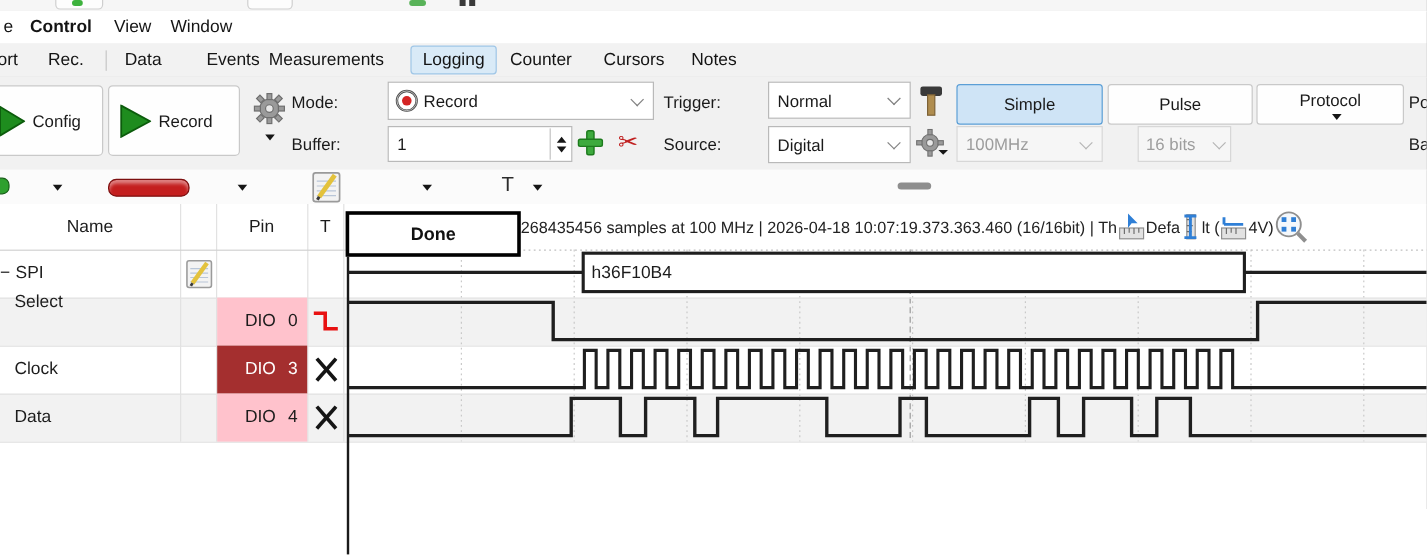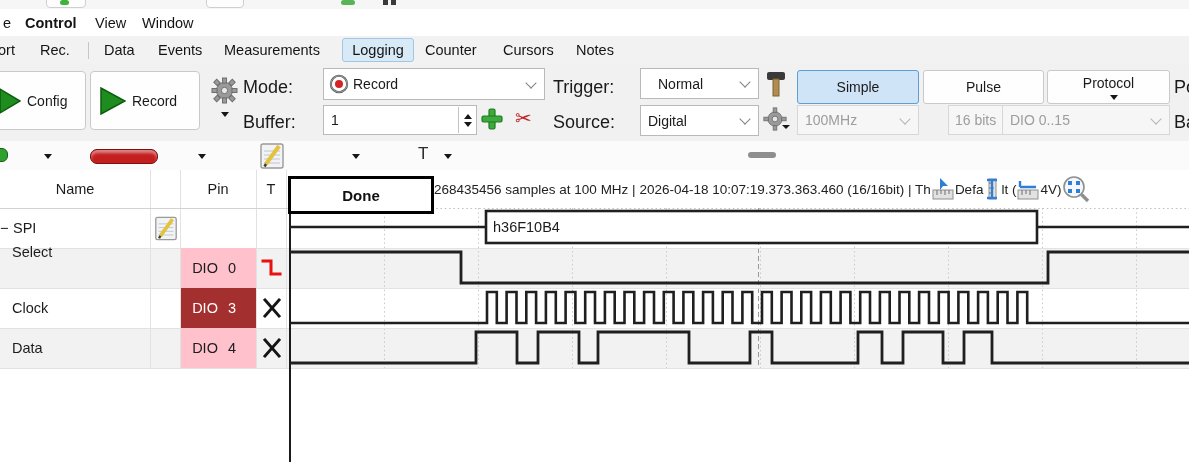--- a/index.html
+++ b/index.html
@@ -15,38 +15,38 @@
   #menu-bar{left:0;top:9px;width:1189px;height:27px;background:#fff;}
   .menu-item{position:absolute;top:3px;height:22px;line-height:22px;font-size:14.5px;color:#141414;padding:0 3px;cursor:default;}
   
   #tab-bar{left:0;top:36px;width:1189px;height:28px;background:#f2f2f2;border-bottom:1px solid #dcdcdc;}
   .tab-item{position:absolute;top:3px;height:22px;line-height:22px;font-size:14.5px;color:#141414;padding:0 4px;}
   .tab-active{background:#d9eaf7;border:1px solid #9fc6e7;border-radius:3px;top:2px;}
   .tab-divider{position:absolute;top:6px;width:1px;height:17px;background:#c6c6c6;}
   
   #toolbar{left:0;top:64px;width:1189px;height:77px;background:#f1f1f1;border-bottom:1px solid #d9d9d9;}
   .big-btn{position:absolute;background:#fefefe;border:1px solid #c9c9c9;border-radius:4px;display:flex;align-items:center;}
-  .tb-label{position:absolute;font-size:18px;color:#1a1a1a;}
+  .tb-label{position:absolute;font-size:14px;color:#1a1a1a;}
   .dd{position:absolute;background:#fff;border:1px solid #b9b9b9;display:flex;align-items:center;font-size:14px;}
   .dd-gray{background:#f6f6f6;border:1px solid #d7d7d7;color:#9d9d9d;}
   .chev{width:7px;height:7px;border-right:1.6px solid #828282;border-bottom:1.6px solid #828282;transform:rotate(45deg);margin-left:auto;margin-right:9px;margin-top:-3px;}
   .chev-gray{border-color:#b5b5b5;}
   .caret{width:0;height:0;border-left:4px solid transparent;border-right:4px solid transparent;border-top:5px solid #161616;}
   .btn-white{position:absolute;background:#fefefe;border:1px solid #c9c9c9;border-radius:3px;display:flex;align-items:center;justify-content:center;font-size:14px;}
   .btn-blue{background:#cfe4f6;border:1.5px solid #5c9fd6;}
   
   #mini-toolbar{left:0;top:141px;width:1189px;height:29px;background:#fbfbfb;border-bottom:1px solid #cfcfcf;}
   
   #main{left:0;top:170px;width:1189px;height:296px;background:#fff;}
   .t-colsep{position:absolute;top:0;width:1px;height:198px;background:#e2e2e2;}
   .t-rowsep{position:absolute;left:0;width:290px;height:1px;background:#e2e2e2;}
   .row-band{position:absolute;left:0;width:1189px;height:40px;}
   .band-gray{background:#f2f2f2;}
   .t-cell{position:absolute;height:40px;display:flex;align-items:center;font-size:14.5px;color:#1c1c1c;}
-  .pin-badge{position:absolute;height:40px;display:flex;align-items:center;justify-content:flex-end;padding-right:20px;box-sizing:border-box;font-size:14.5px;gap:10px;}
+  .pin-badge{position:absolute;height:40px;display:flex;align-items:center;justify-content:flex-end;padding-right:8px;box-sizing:border-box;font-size:14.5px;gap:10px;}
   .pin-pink{background:#ffc2cc;color:#1c1c1c;}
   .pin-darkred{background:#a42f2f;color:#fff;}
   #done-box{left:288px;top:6px;width:140px;height:32px;border:3px solid #000000;background:#fff;display:flex;align-items:center;justify-content:center;font-weight:bold;font-size:15px;color:#111;}
   #status-line{left:434px;top:0;height:38px;display:flex;align-items:center;white-space:nowrap;font-size:13.5px;color:#222;gap:1px;}
   .wave-row{position:absolute;left:290px;width:899px;height:40px;}
   svg{display:block;}
   .icon{flex:none;}
 </style>
 </head>
 <body>
@@ -67,21 +67,21 @@
     <div class="menu-item" style="left:22px;font-weight:bold;">Control</div>
     <div class="menu-item" style="left:92px;">View</div>
     <div class="menu-item" style="left:139px;">Window</div>
   </div>
 
   <div class="abs" id="tab-bar">
     <div class="tab-item" style="left:-6px;">ort</div>
     <div class="tab-item" style="left:36px;">Rec.</div>
     <div class="tab-divider" style="left:88px;"></div>
     <div class="tab-item" style="left:100px;">Data</div>
-    <div class="tab-item" style="left:154px;">Events</div>
+    <div class="tab-item" style="left:168px;">Events</div>
     <div class="tab-item" style="left:220px;">Measurements</div>
     <div class="tab-item tab-active" style="left:342px;width:62px;text-align:center;">Logging</div>
     <div class="tab-item" style="left:421px;">Counter</div>
     <div class="tab-item" style="left:499px;">Cursors</div>
     <div class="tab-item" style="left:572px;">Notes</div>
   </div>
 
   <div class="abs" id="toolbar">
 
     <div class="big-btn" style="left:-14px;top:7px;width:98px;height:57px;">
@@ -142,21 +142,21 @@
         <rect x="8" y="1" width="6" height="20" rx="1.5"></rect>
           <rect x="1" y="8" width="20" height="6" rx="1.5"></rect>
       </g>
     </svg>
     <div class="abs" style="left:515px;top:42px;font-size:20px;color:#c02020;">✂</div>
 
     <div class="tb-label" style="left:553px;top:13px;">Trigger:</div>
     <div class="tb-label" style="left:553px;top:48px;">Source:</div>
 
     <div class="dd" style="left:640px;top:4px;width:117px;height:29px;">
-      <span style="margin-left:17px;">Normal</span>
+      <span style="margin-left:7px;">Normal</span>
       <span class="chev"></span>
     </div>
 
     <svg class="abs icon" style="left:764px;top:6px;" width="24" height="28" viewBox="0 0 24 28">
       <rect x="3" y="2" width="18" height="8" rx="2" fill="#3a3a3a"></rect>
       <rect x="9" y="9" width="6" height="17" fill="#b08d4f" stroke="#7d6236" stroke-width="1"></rect>
     </svg>
 
     <div class="btn-white btn-blue" style="left:797px;top:6px;width:120px;height:32px;">
       <span>Simple</span>
@@ -187,24 +187,20 @@
     </svg>
     <div class="abs caret" style="left:782px;top:61px;border-top-width:4px;"></div>
 
     <div class="dd dd-gray" style="left:797px;top:41px;width:120px;height:28px;">
       <span style="margin-left:7px;">100MHz</span>
       <span class="chev chev-gray"></span>
     </div>
     <div class="dd dd-gray" style="left:948px;top:41px;width:76px;height:28px;">
       <span style="margin-left:6px;">16 bits</span>
       <span class="chev chev-gray" style="margin-right:5px;"></span>
-    </div>
-    <div class="dd dd-gray" style="left:1002px;top:41px;width:166px;height:28px;">
-      <span style="margin-left:7px;">DIO 0..15</span>
-      <span class="chev chev-gray"></span>
     </div>
     <div class="tb-label" style="left:1174px;top:48px;">Ba</div>
   </div>
 
   <div class="abs" id="mini-toolbar">
     <div class="abs" style="left:-6px;top:7px;width:12px;height:12px;border-radius:6px;background:#2ea02e;border:1px solid #176017;"></div>
     <div class="abs caret" style="left:44px;top:13px;"></div>
     <div class="abs" style="left:90px;top:8px;width:66px;height:13px;border-radius:7px;background:#c41f1f;border:1px solid #7d1010;box-shadow:inset 0 3px 3px rgba(255,255,255,.45);"></div>
     <div class="abs caret" style="left:198px;top:13px;"></div>
     <svg class="abs icon" style="left:258px;top:1px;" width="28" height="28" viewBox="0 0 28 28">

